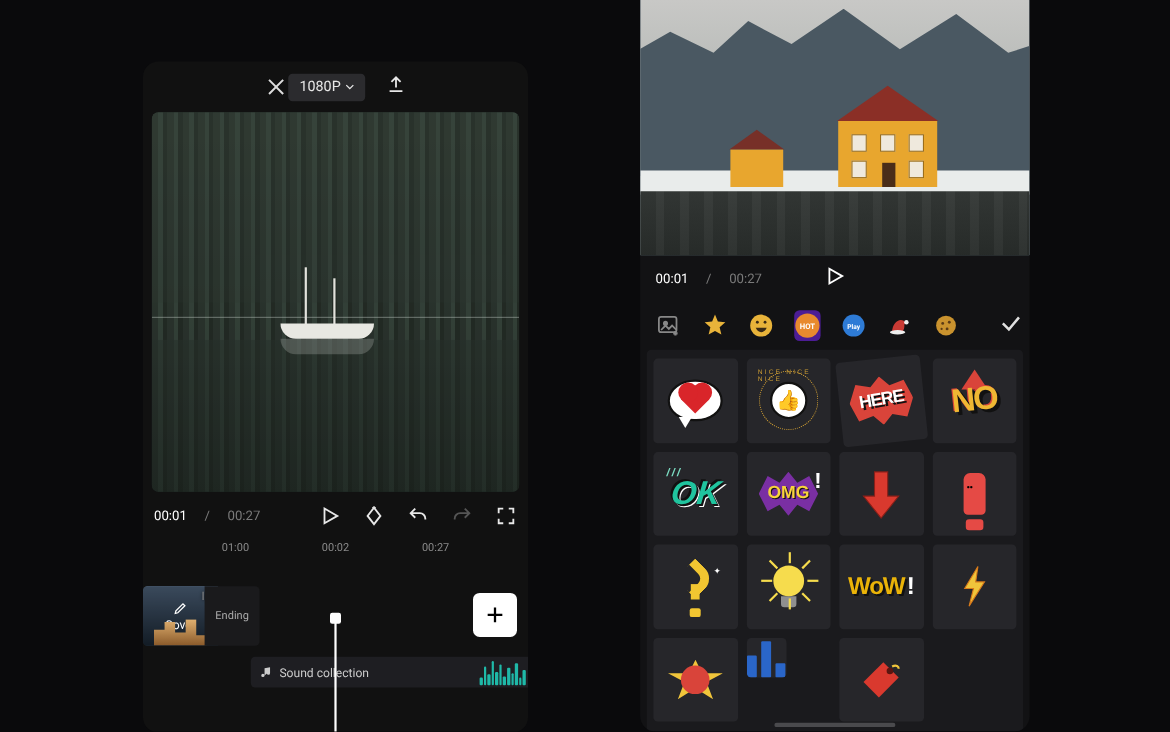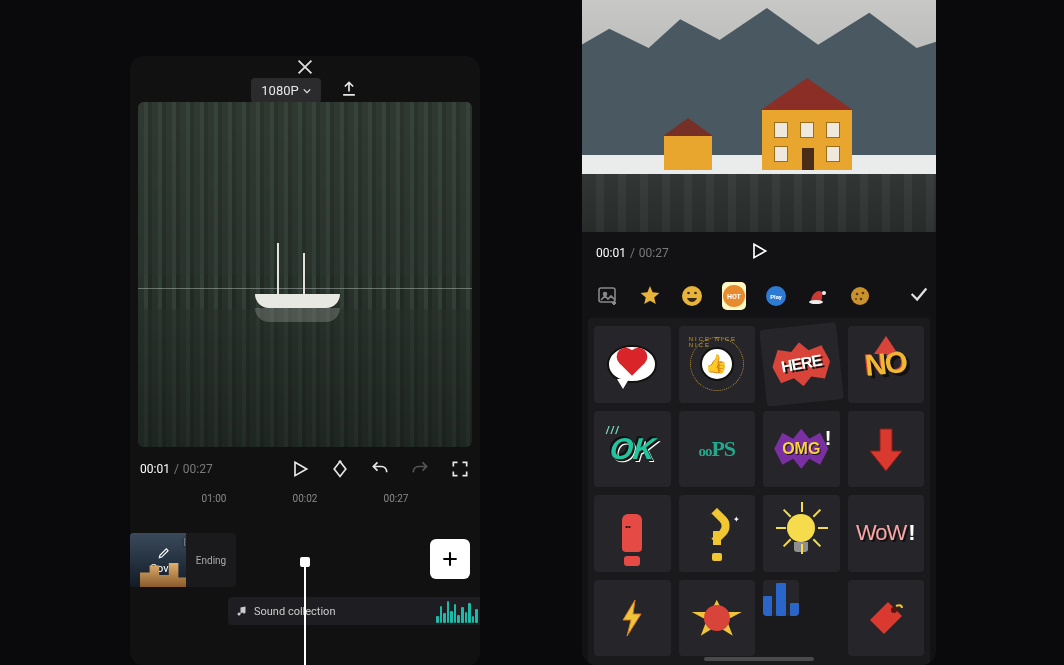--- a/index.html
+++ b/index.html
@@ -35,23 +35,22 @@
     overflow: hidden;
     display: flex;
     flex-direction: column;
   }
 
   
   .top-bar {
     height: 46px;
     display: flex;
     align-items: center;
-    justify-content: flex-start;
+    justify-content: center;
     padding: 0 12px;
-    flex-direction: column;
   }
   .close-x { width: 22px; height: 22px; cursor: pointer; color: #ddd; }
   .top-right-group { display: flex; align-items: center; gap: 18px; }
   .res-btn {
     background: #2b2b2e;
     color: #e7e7e7;
     font-size: 13px;
     border-radius: 4px;
     padding: 5px 10px;
     display: flex;
@@ -94,21 +93,21 @@
   .boat .reflect{ position:absolute; top:40px; left:10px; width:85px; height:14px; background:#c9ccc6; opacity:.25; border-radius:40px 40px 0 0; transform:scaleY(-1);}
   
   .play-row {
     height: 44px;
     display: flex;
     align-items: center;
     padding: 0 10px;
     gap: 20px;
     color: #efefef;
   }
-  .time-labels { font-size: 12px; color: #fff; display:flex; gap:4px; flex:0 0 auto;}
+  .time-labels { font-size: 12px; color: #fff; display:flex; gap:16px; flex:0 0 auto;}
   .time-labels .dur{ color:#7a7a7a;}
   .play-row .spacer { flex: 1; }
   .ctrl-icon { width: 20px; height: 20px; display: flex; align-items:center; justify-content:center; cursor:pointer; color:#e8e8e8;}
   .ctrl-icon.disabled { color:#555; cursor:default;}
 
   .ticks {
     height: 20px;
     position: relative;
     color:#8a8a8a;
     font-size: 10px;
@@ -194,21 +193,21 @@
   .play-row-right{
     height:42px; display:flex; align-items:center; padding:0 14px; color:#fff; position:relative;
   }
   .play-row-right .time-labels{ font-size:12px;}
   .play-row-right .play-center{ position:absolute; left:50%; transform:translateX(-50%); cursor:pointer;}
 
   .cat-row{
     height:44px; display:flex; align-items:center; gap:18px; padding:0 14px;
   }
   .cat{ width:28px; height:28px; display:flex; align-items:center; justify-content:center; cursor:pointer; border-radius:5px; color:#888;}
-  .cat.active{ background:#fef9c3;}
+  .cat.active{ background:#4c1d95;}
   .cat svg{ width:24px; height:24px;}
   .cat-spacer{ flex:1;}
   .check-icon{ margin-left:auto; color:#e0e0e0; cursor:pointer;}
 
   .sticker-pane {
     flex:1;
     overflow:hidden;
     background:#1a1a1d;
     border-radius:4px 4px 0 0;
     margin:0 6px;
@@ -266,21 +265,21 @@
   .st-yel-q .hook{ width:26px; height:26px; border:8px solid #f2c631; border-bottom:none; border-left:none; border-radius:0 14px 0 0; transform:rotate(45deg);}
   .st-yel-q .stem{position:absolute; bottom:8px; left:9px; width:8px; height:14px; background:#f2c631;}
   .st-yel-q .dot{position:absolute; bottom:-8px; left:8px; width:10px; height:8px; background:#f2c631; border-radius:2px;}
   .st-yel-q .shine{position:absolute;top:2px; right:-10px; color:#fff; font-size:8px;}
 
   .st-bulb .bulb{ width:28px; height:28px; background:#f6dc4d; border-radius:50%; position:relative;}
   .st-bulb .base{ width:14px; height:10px; background:#8f8f8f; margin:0 auto; border-radius:0 0 3px 3px;}
   .st-bulb .rays{position:absolute; inset:-10px;}
   .st-bulb .rays span{position:absolute; width:2px; height:10px; background:#f6dc4d; left:50%; top:-2px; transform-origin:1px 26px;}
 
-  .st-wow .txt{ color:#fca5a5; font-size:22px; font-weight:400; letter-spacing:-1px; text-shadow:2px 2px 0 #111;}
+  .st-wow .txt{ color:#eab308; font-size:22px; font-weight:700; letter-spacing:-1px; text-shadow:2px 2px 0 #111;}
   .st-wow .excl{ color:#fff; font-size:22px; font-weight:900; margin-left:2px;}
 
   .st-bolt svg{ width:30px; height:40px;}
   .st-burst2 .burst{ width:50px;height:36px;background:#f0c53b;clip-path:polygon(50% 0,62% 34%,100% 34%,70% 56%,82% 100%,50% 72%,18% 100%,30% 56%,0 34%,38% 34%);}
   .st-burst2 .core{position:absolute;width:26px;height:26px;background:#d9443a;border-radius:50%;}
   .st-bars{display:flex;gap:4px;align-items:flex-end;height:36px;}
   .st-bars span{width:10px;background:#2a66c9;border-radius:1px;}
   .st-tag svg{width:40px;height:40px;}
 </style>
 </head>
@@ -516,23 +515,20 @@
         <div class="burst"></div>
           <div class="txt">HERE</div>
       </div>
       <div class="sticker st-no">
         <div class="flame">NO</div>
       </div>
 
       <div class="sticker st-ok">
         <span class="lines">///</span>
           <span class="txt">OK</span>
-      </div>
-      <div class="sticker st-oops">
-        <span class="txt"><span class="small">oo</span><span>PS</span></span>
       </div>
       <div class="sticker st-omg">
         <div class="burst"></div>
           <div class="txt">OMG</div>
           <div class="excl">!</div>
       </div>
       <div class="sticker st-arrow">
         <svg viewBox="0 0 40 48">
             <path d="M14 4h12v22h10L20 46 4 26h10z" fill="#d9392e" stroke="#8a1f18" stroke-width="1"></path>
           </svg>

